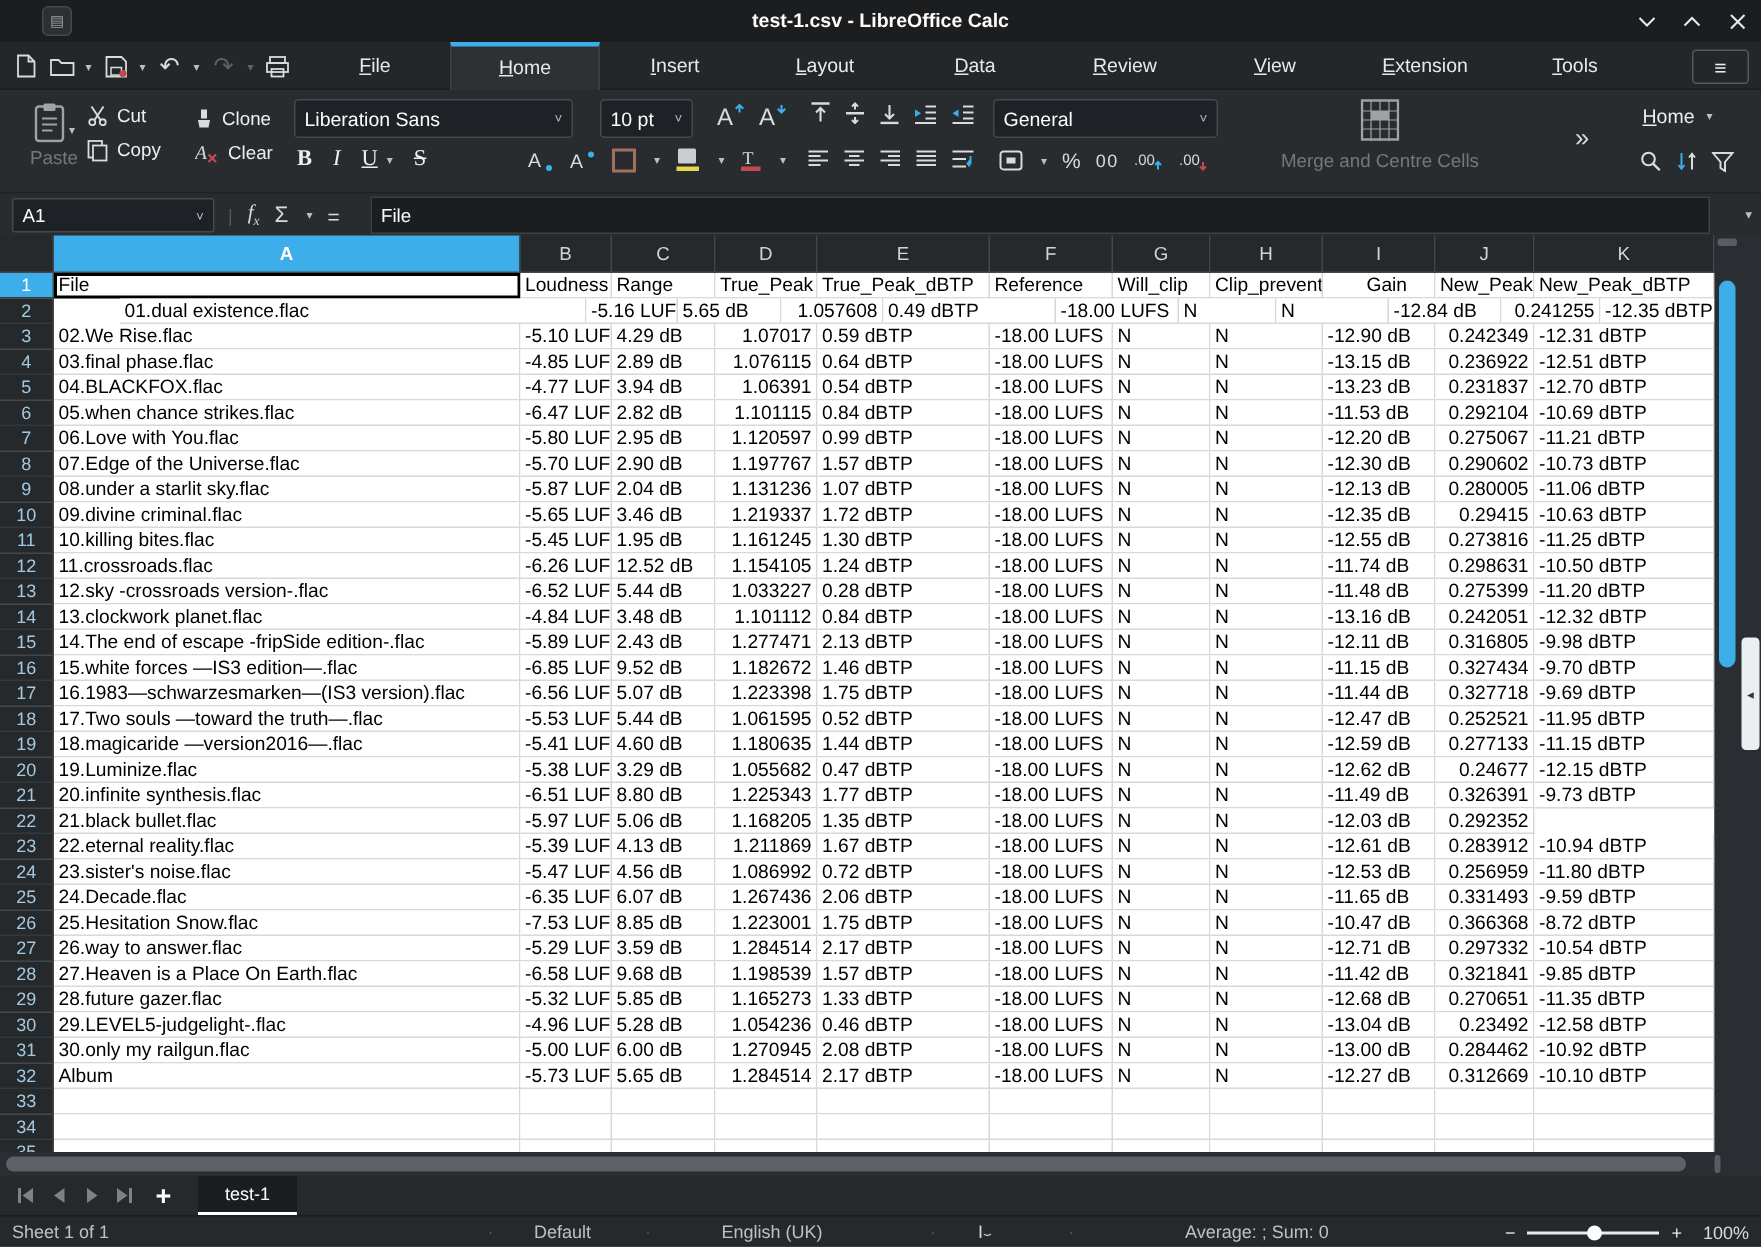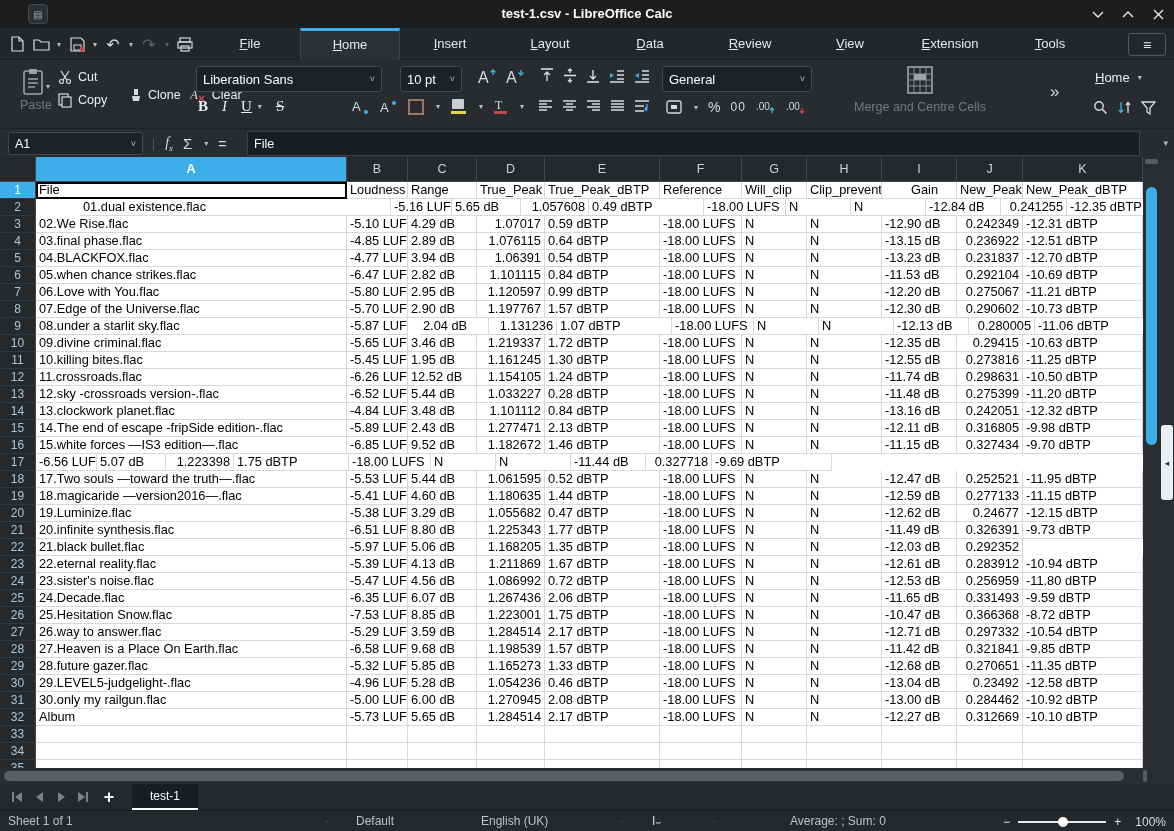--- a/index.html
+++ b/index.html
@@ -188,21 +188,21 @@
         <span class="ti">
             <svg width="14" height="15" viewBox="0 0 14 15">
               <rect x="1" y="1" width="9" height="11" fill="none" stroke="#d8dcde" stroke-width="1.2"></rect>
               <rect x="4" y="4" width="9" height="10" fill="#282c2f" stroke="#d8dcde" stroke-width="1.2"></rect>
             </svg>
           </span>
         <span class="lbl">Copy</span>
       </span>
     </div>
 
-    <div class="tb-abs" style="left:130px; top:28px; align-items:flex-start; gap:9px;">
+    <div class="tb-abs" style="left:130px; top:12px; flex-direction:column; align-items:flex-start; gap:9px;">
       <span style="display:flex; align-items:center; gap:6px;">
         <span class="ti">
             <svg width="12" height="14" viewBox="0 0 12 14">
               <rect x="4" y="1" width="4" height="6" fill="#d8dcde"></rect>
               <path d="M2,8 h8 l-1,5 h-6 z" fill="#d8dcde"></path>
             </svg>
           </span>
         <span class="lbl">Clone</span>
       </span>
       <span style="display:flex; align-items:center; gap:6px;">
@@ -546,21 +546,21 @@
           <div class="cell" style="width: 65px;">N</div>
           <div class="cell" style="width: 75px;">N</div>
           <div class="cell" style="width: 75px;">-12.30 dB</div>
           <div class="cell right" style="width: 66px;">0.290602</div>
           <div class="cell" style="width: 120px;">-10.73 dBTP</div>
         </div>
         <div class="grow">
           <div class="rowhead">9</div>
           <div class="cell" style="width: 311px;">08.under a starlit sky.flac</div>
           <div class="cell" style="width: 61px;">-5.87 LUFS</div>
-          <div class="cell" style="width: 69px; margin-left: 12px;">2.04 dB</div>
+          <div class="cell" style="width: 69px;">2.04 dB</div>
           <div class="cell right" style="width: 68px;">1.131236</div>
           <div class="cell" style="width: 115px;">1.07 dBTP</div>
           <div class="cell" style="width: 82px;">-18.00 LUFS</div>
           <div class="cell" style="width: 65px;">N</div>
           <div class="cell" style="width: 75px;">N</div>
           <div class="cell" style="width: 75px;">-12.13 dB</div>
           <div class="cell right" style="width: 66px;">0.280005</div>
           <div class="cell" style="width: 120px;">-11.06 dBTP</div>
         </div>
         <div class="grow">
@@ -656,20 +656,21 @@
           <div class="cell" style="width: 115px;">1.46 dBTP</div>
           <div class="cell" style="width: 82px;">-18.00 LUFS</div>
           <div class="cell" style="width: 65px;">N</div>
           <div class="cell" style="width: 75px;">N</div>
           <div class="cell" style="width: 75px;">-11.15 dB</div>
           <div class="cell right" style="width: 66px;">0.327434</div>
           <div class="cell" style="width: 120px;">-9.70 dBTP</div>
         </div>
         <div class="grow">
           <div class="rowhead">17</div>
+          <div class="cell" style="width: 311px;">16.1983—schwarzesmarken—(IS3 version).flac</div>
           <div class="cell" style="width: 61px;">-6.56 LUFS</div>
           <div class="cell" style="width: 69px;">5.07 dB</div>
           <div class="cell right" style="width: 68px;">1.223398</div>
           <div class="cell" style="width: 115px;">1.75 dBTP</div>
           <div class="cell" style="width: 82px;">-18.00 LUFS</div>
           <div class="cell" style="width: 65px;">N</div>
           <div class="cell" style="width: 75px;">N</div>
           <div class="cell" style="width: 75px;">-11.44 dB</div>
           <div class="cell right" style="width: 66px;">0.327718</div>
           <div class="cell" style="width: 120px;">-9.69 dBTP</div>

